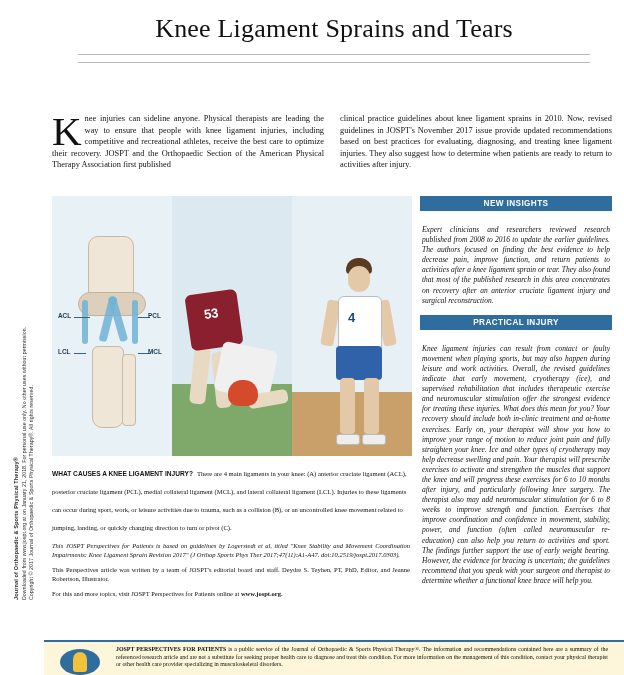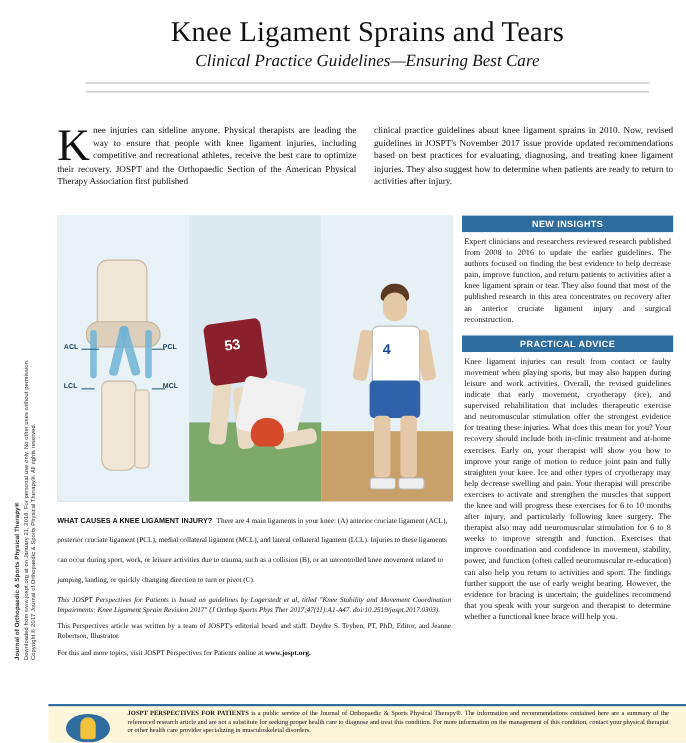--- a/index.html
+++ b/index.html
@@ -150,21 +150,21 @@
   
   .rightcol{position:absolute;left:420px;top:196px;width:192px;}
   .boxhead{
     background:#2e6d9e;color:#fff;text-align:center;
     font-family:"Liberation Sans", sans-serif;
     font-size:8.2px;font-weight:bold;letter-spacing:.4px;
     padding:3px 0 3px 0;
   }
   .boxbody{
     font-size:7.5px;line-height:10.1px;text-align:justify;
-    color:#111;padding:4px 2px 0 2px;
+    color:#111;padding:14px 2px 0 2px;font-style:italic;
   }
   .gap{height:9px;}
 
   
   .lower{position:absolute;left:52px;top:462px;width:358px;}
   .q-head{
     font-family:"Liberation Sans", sans-serif;
     font-size:6.6px;font-weight:bold;color:#111;
   }
   .q-body{font-size:6.6px;line-height:8.6px;text-align:justify;color:#111;display:inline;}
@@ -195,21 +195,20 @@
 <div class="page">
 
   <div class="rail">
     <div class="rail-text rail-t1">Journal of Orthopaedic &amp; Sports Physical Therapy®</div>
     <div class="rail-text rail-t2">Downloaded from www.jospt.org at on January 21, 2018. For personal use only. No other uses without permission.</div>
     <div class="rail-text rail-t3">Copyright © 2017 Journal of Orthopaedic &amp; Sports Physical Therapy®. All rights reserved.</div>
   </div>
 
   <div class="header">
     <div class="title">Knee Ligament Sprains and Tears</div>
-    <div class="subtitle">Clinical Practice Guidelines—Ensuring Best Care</div>
     <div class="rule"></div>
     <div class="rule2"></div>
   </div>
 
   <div class="intro">
     <div class="intro-col">
       <span class="dropcap">K</span><span>nee injuries can sideline anyone. Physical therapists are leading the way to ensure that people with knee ligament injuries, including competitive and recreational athletes, receive the best care to optimize their recovery. JOSPT and the Orthopaedic Section of the American Physical Therapy Association first published</span>
     </div>
     <div class="intro-col">
       <span>clinical practice guidelines about knee ligament sprains in 2010. Now, revised guidelines in JOSPT's November 2017 issue provide updated recommendations based on best practices for evaluating, diagnosing, and treating knee ligament injuries. They also suggest how to determine when patients are ready to return to activities after injury.</span>
@@ -259,21 +258,21 @@
     <div class="b-leg b-g1"></div>
     <div class="b-leg b-g2"></div>
     <div class="b-shoe b-s1"></div>
     <div class="b-shoe b-s2"></div>
   </div>
 
   <div class="rightcol">
     <div class="boxhead">NEW INSIGHTS</div>
     <div class="boxbody">Expert clinicians and researchers reviewed research published from 2008 to 2016 to update the earlier guidelines. The authors focused on finding the best evidence to help decrease pain, improve function, and return patients to activities after a knee ligament sprain or tear. They also found that most of the published research in this area concentrates on recovery after an anterior cruciate ligament injury and surgical reconstruction.</div>
     <div class="gap"></div>
-    <div class="boxhead">PRACTICAL ADVICE</div>
+    <div class="boxhead">PRACTICAL INJURY</div>
     <div class="boxbody">Knee ligament injuries can result from contact or faulty movement when playing sports, but may also happen during leisure and work activities. Overall, the revised guidelines indicate that early movement, cryotherapy (ice), and supervised rehabilitation that includes therapeutic exercise and neuromuscular stimulation offer the strongest evidence for treating these injuries. What does this mean for you? Your recovery should include both in-clinic treatment and at-home exercises. Early on, your therapist will show you how to improve your range of motion to reduce joint pain and fully straighten your knee. Ice and other types of cryotherapy may help decrease swelling and pain. Your therapist will prescribe exercises to activate and strengthen the muscles that support the knee and will progress these exercises for 6 to 10 months after injury, and particularly following knee surgery. The therapist also may add neuromuscular stimulation for 6 to 8 weeks to improve strength and function. Exercises that improve coordination and confidence in movement, stability, power, and function (often called neuromuscular re-education) can also help you return to activities and sport. The findings further support the use of early weight bearing. However, the evidence for bracing is uncertain; the guidelines recommend that you speak with your surgeon and therapist to determine whether a functional knee brace will help you.</div>
   </div>
 
   <div class="lower">
     <div>
       <span class="q-head blue">WHAT CAUSES A KNEE LIGAMENT INJURY?</span>
       <span class="q-body">There are 4 main ligaments in your knee: (A) anterior cruciate ligament (ACL), posterior cruciate ligament (PCL), medial collateral ligament (MCL), and lateral collateral ligament (LCL). Injuries to these ligaments can occur during sport, work, or leisure activities due to trauma, such as a collision (B), or an uncontrolled knee movement related to jumping, landing, or quickly changing direction to turn or pivot (C).</span>
     </div>
     <div class="note">This JOSPT Perspectives for Patients is based on guidelines by Logerstedt et al, titled "Knee Stability and Movement Coordination Impairments: Knee Ligament Sprain Revision 2017" (J Orthop Sports Phys Ther 2017;47(11):A1-A47. doi:10.2519/jospt.2017.0303).</div>
     <div class="note2">This Perspectives article was written by a team of JOSPT's editorial board and staff. Deydre S. Teyhen, PT, PhD, Editor, and Jeanne Robertson, Illustrator.</div>

